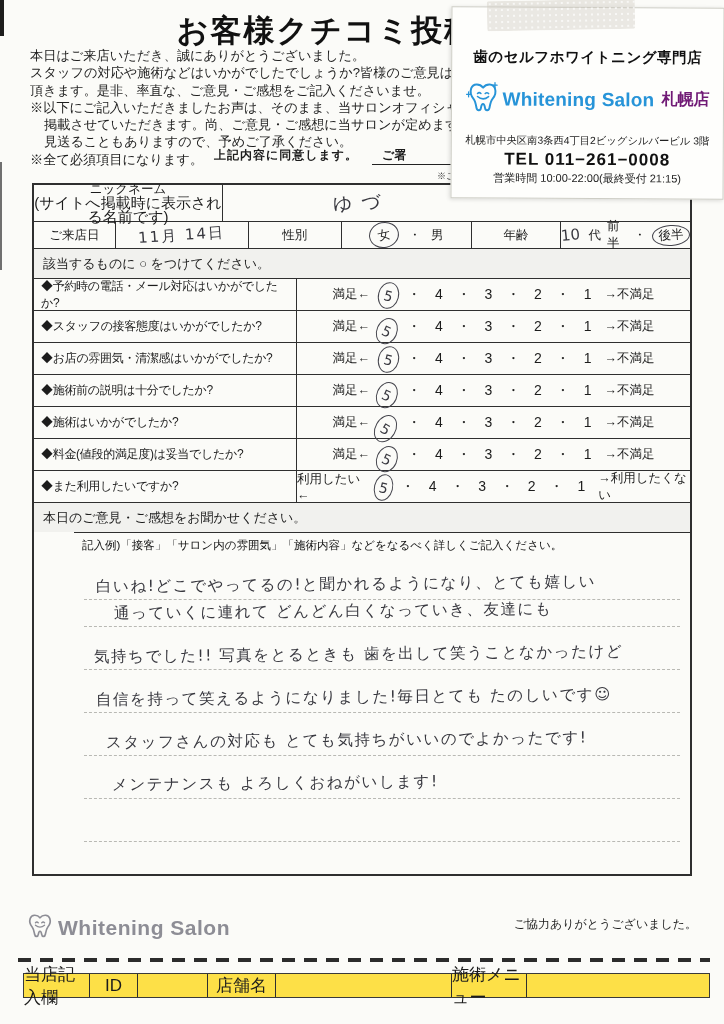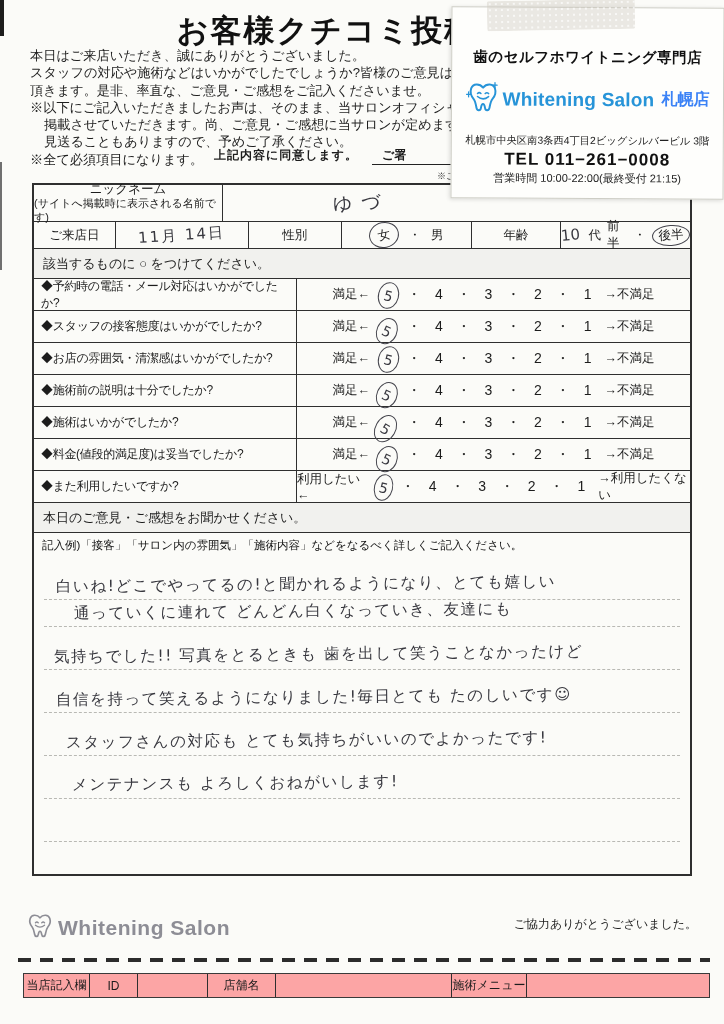--- a/index.html
+++ b/index.html
@@ -39,32 +39,32 @@
   
   .form-table{position:absolute;left:32px;top:183px;width:660px;z-index:2;
               border:2px solid #2f2f2f;box-sizing:border-box;background:#fbfbf8;}
   .row{display:flex;box-sizing:border-box;}
   .cell{box-sizing:border-box;display:flex;align-items:center;justify-content:center;}
   .b-r{border-right:1.5px solid #2f2f2f;}
   .b-t{border-top:1.5px solid #2f2f2f;}
   .r-nick{height:36px;}
   .nick-label{width:189px;flex-direction:column;line-height:14px;}
   .nick-label .l1{font-size:12.5px;}
-  .nick-label .l2{font-size:11px;}
+  .nick-label .l2{font-size:15px;text-align:center;}
   .nick-value{flex:1;justify-content:flex-start;padding-left:110px;}
   .r-info{height:27px;font-size:12.5px;}
   .w-visit{width:82px;}.w-date{width:133px;}.w-sex{width:93px;}
   .w-sexv{width:130px;gap:10px;}.w-age{width:90px;}.w-agev{flex:1;gap:6px;}
   .sec-header{height:30px;display:flex;align-items:center;padding-left:9px;
               font-size:13px;background:#f1f1ee;box-sizing:border-box;}
   .q-row{height:32px;}
   .q-text{width:263px;justify-content:flex-start;padding-left:7px;font-size:12px;letter-spacing:-.3px;}
   .q-scale{flex:1;gap:8px;font-size:12.5px;}
   .scale-rest{letter-spacing:5px;font-size:14px;white-space:nowrap;}
-  .comments{box-sizing:border-box;}
+  .comments{box-sizing:border-box;margin-left:40px;}
   .comments-hint{height:24px;display:flex;align-items:center;padding-left:8px;font-size:11.5px;color:#111;}
   .comment-line{margin:0 10px;border-bottom:1.6px dashed #b9b9b4;display:flex;align-items:flex-end;}
   .cl-first{height:26px;}
   .cl{height:42px;}
   .cl-pad0{padding-left:30px;}.cl-pad1{padding-left:12px;}.cl-pad2{padding-left:10px;}
   .cl-pad3{padding-left:12px;}.cl-pad4{padding-left:22px;}.cl-pad5{padding-left:28px;}
   .comments .spacer{height:32px;}
 
   
   .hand{font-family:"DejaVu Sans",sans-serif;color:#38383f;}
@@ -81,21 +81,21 @@
   .c-b .circle-5{transform:rotate(24deg) translateY(4px);}
   .c-c .circle-5{transform:rotate(30deg) translateY(6px);height:29px;}
 
   
   .footer-logo{position:absolute;left:26px;top:912px;display:flex;align-items:center;gap:4px;z-index:1;}
   .footer-brand-text{font-size:21px;font-weight:bold;color:#8d8d95;letter-spacing:.5px;}
   .thanks{position:absolute;right:27px;top:916px;font-size:12px;color:#1e1e1e;}
   .cut-line{position:absolute;left:18px;top:958px;width:692px;height:3.5px;
             background:repeating-linear-gradient(90deg,#2c2c2c 0 13px,transparent 13px 22px);}
   .office-table{position:absolute;left:23px;top:973px;width:687px;height:25px;
-                border:1.6px solid #3a3a3a;box-sizing:border-box;display:flex;background:#fca5a5;font-size:12px;}
+                border:1.6px solid #3a3a3a;box-sizing:border-box;display:flex;background:#fde047;font-size:17px;}
   .office-table .cell{height:100%;}
   .o1{width:66px;}.o2{width:48px;}.o3{width:70px;}.o4{width:68px;}.o5{width:176px;}.o6{width:75px;}.o7{flex:1;}
 </style>
 </head>
 <body>
 
 <div class="page">
 
   <div class="scan-edge-top"></div>
   <div class="scan-edge-mid"></div>
@@ -126,21 +126,21 @@
             <path d="M20 8 C16 3 8 3 6 9 C4.5 13.5 6 18 9 21.5 C11 24 11.5 27.5 12.3 31.5 C13 35.5 17 35.8 17.6 31.8 C18 29 18.8 27.2 20 27.2 C21.2 27.2 22 29 22.4 31.8 C23 35.8 27 35.5 27.7 31.5 C28.5 27.5 29 24 31 21.5 C34 18 35.5 13.5 34 9 C32 3 24 3 20 8 Z"></path>
             <path d="M13.5 15 Q15.5 13 17.5 15" stroke-width="1.8"></path>
             <path d="M22.5 15 Q24.5 13 26.5 15" stroke-width="1.8"></path>
             <path d="M13.5 18.5 Q20 24 26.5 18.5" stroke-width="1.8"></path>
             <path d="M3 13 v6 M0.5 16 h5" stroke-width="1.5"></path>
             <path d="M34 2 v6 M31.5 5 h5" stroke-width="1.5"></path>
           </g>
         </svg>
       </span>
       <span class="brand-text" style="color:#2794d8">Whitening Salon</span>
-      <span class="branch-text" style="color:#3b82f6">札幌店</span>
+      <span class="branch-text" style="color:#701a75">札幌店</span>
     </div>
     <div class="card-address">札幌市中央区南3条西4丁目2ビッグシルバービル 3階</div>
     <div class="card-tel">TEL 011−261−0008</div>
     <div class="card-hours">営業時間 10:00-22:00(最終受付 21:15)</div>
   </div>
   <div class="tape"></div>
 
   <div class="form-table">
 
     <div class="row r-nick">

